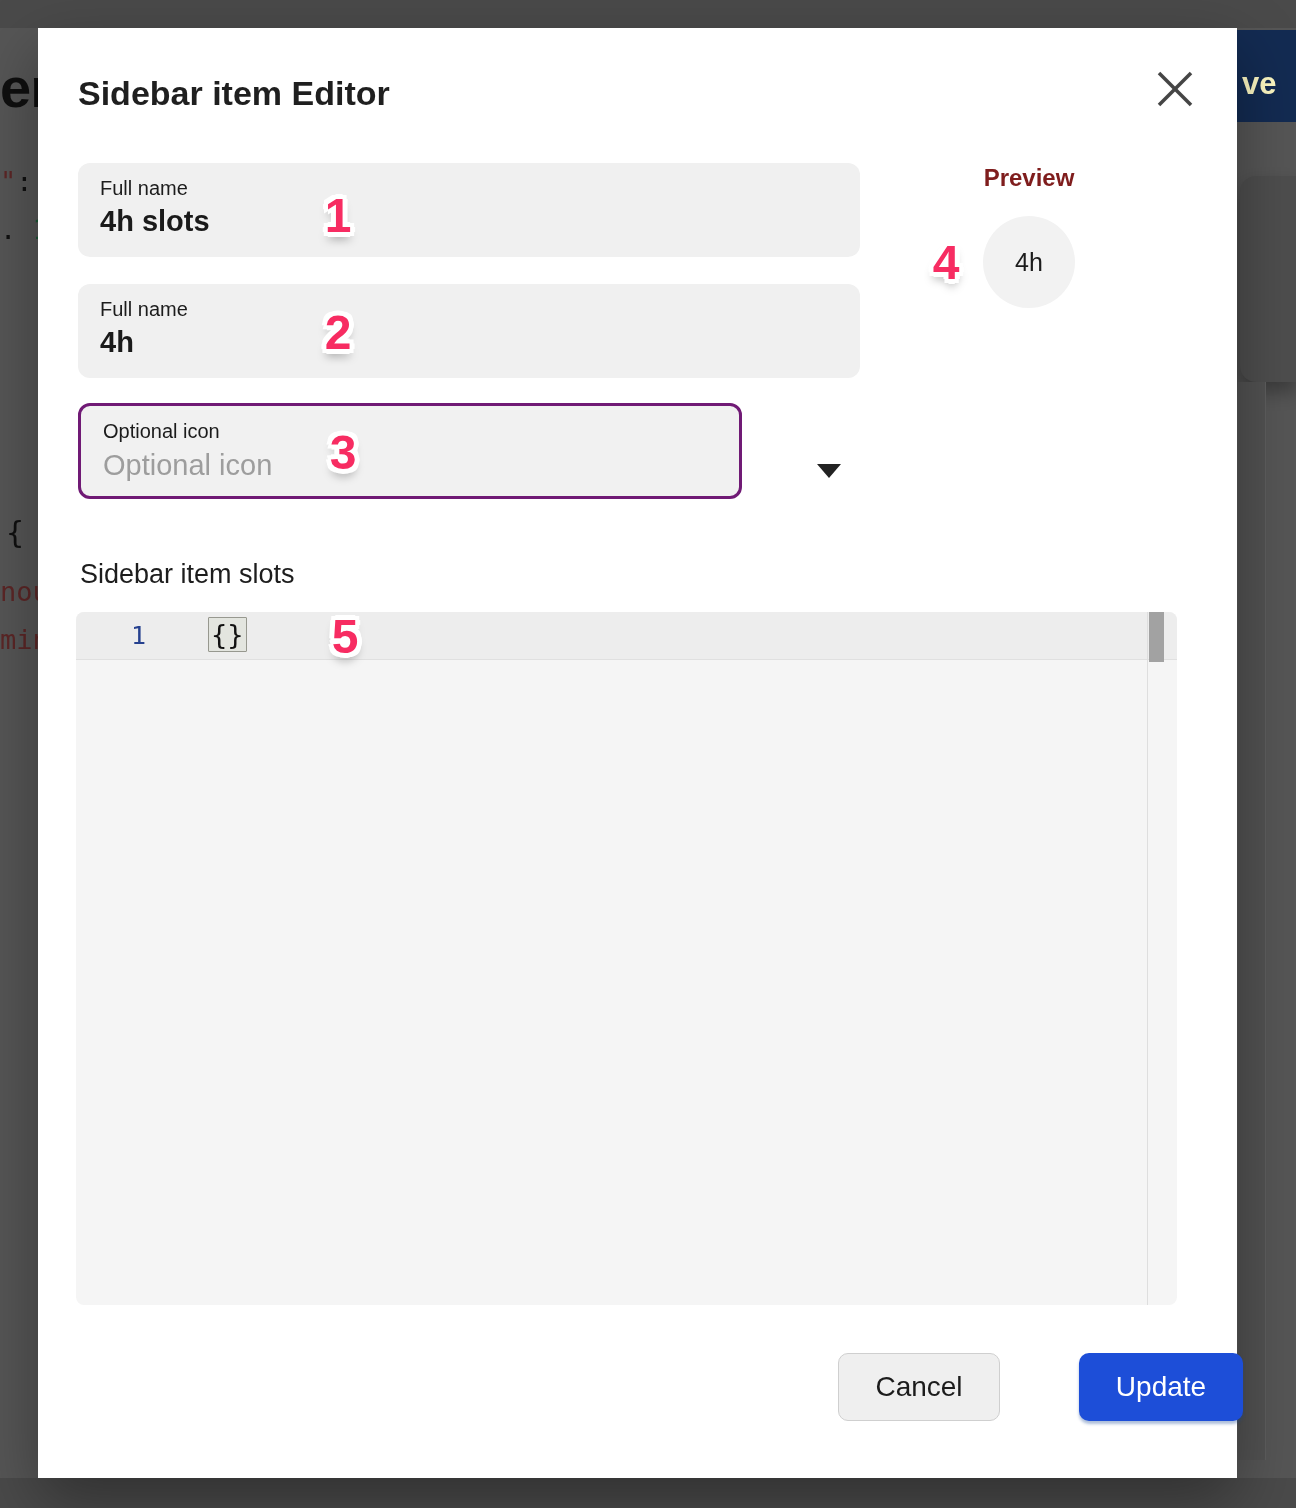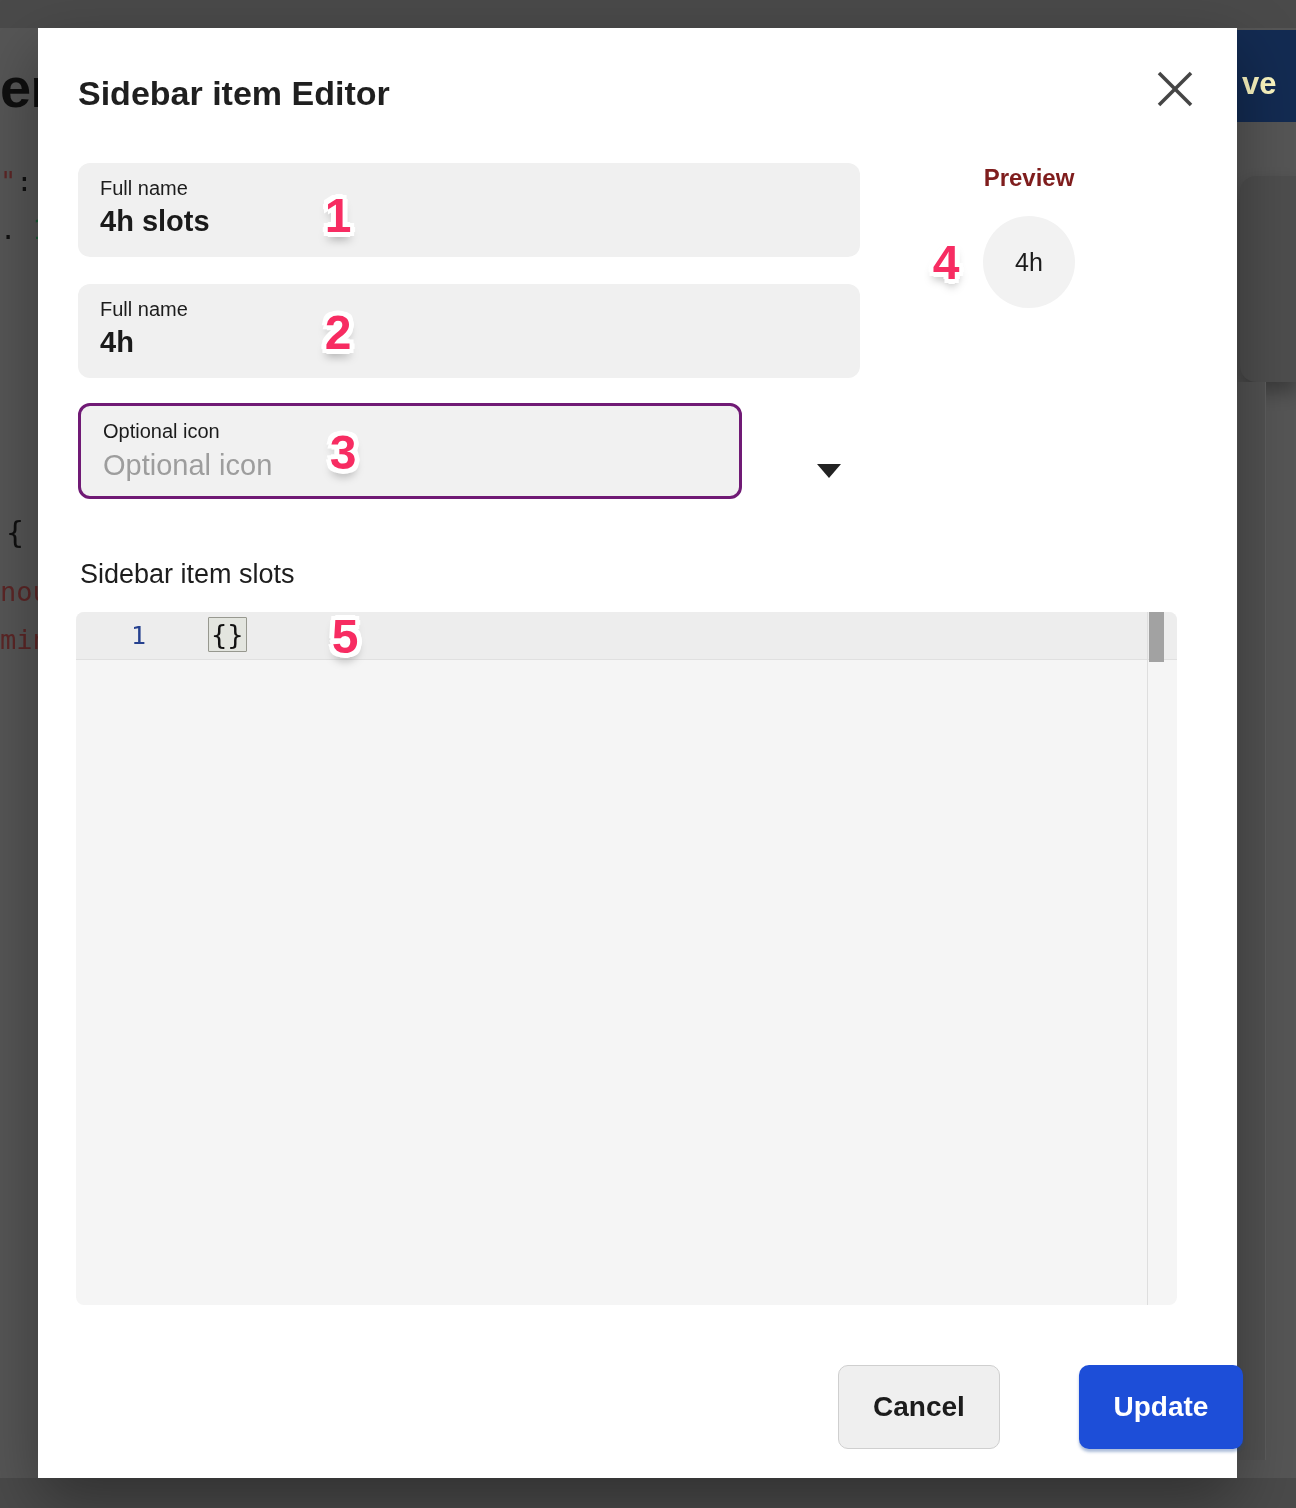--- a/index.html
+++ b/index.html
@@ -60,22 +60,22 @@
   .active-line { position:absolute; left:0; top:0; width:1101px; height:48px; background:#ededed;
                  border-bottom:1px solid #e0e0e0; }
   .gutter-num { position:absolute; left:0; top:10px; width:70px; text-align:right;
                 font-family:"DejaVu Sans Mono", monospace; font-size:25px; color:#26418f; line-height:1.1; }
   .code-line { position:absolute; left:132px; top:7px; font-family:"DejaVu Sans Mono", monospace;
                font-size:27px; color:#111; line-height:1.2; }
   .bracket-match { background:#e3e5df; border:1px solid #97988f; padding:1px 2px; border-radius:1px; }
   .sb-track-line { position:absolute; right:29px; top:0; bottom:0; width:1px; background:#dedede; }
   .sb-thumb { position:absolute; right:13px; top:0; width:15px; height:50px; background:#a2a2a2; cursor:grab; }
 
-  .btn { position:absolute; top:1325px; height:84px; border-radius:10px; font-family:"Liberation Sans", sans-serif;
-         font-size:28px; font-weight:700; cursor:pointer;margin-top:12px; }
+  .btn { position:absolute; top:1325px; height:68px; border-radius:10px; font-family:"Liberation Sans", sans-serif;
+         font-size:28px; font-weight:400; cursor:pointer; }
   .btn-cancel { left:800px; width:162px; background:#efefef; border:1.5px solid #cfcfcf; color:#1c1c1c; }
   .btn-update { left:1041px; width:164px; background:#1d4ed8; border:none; color:#ffffff;
                 box-shadow:0 3px 3px rgba(20,70,150,.35); }
 
   
   .marker { position:absolute; transform:translate(-50%,-50%); font-size:48px; font-weight:700; color:#f72c62;
             line-height:1; pointer-events:none;
             text-shadow:
               -4px -4px 0 #fff, 4px -4px 0 #fff, -4px 4px 0 #fff, 4px 4px 0 #fff,
               -5px 0 0 #fff, 5px 0 0 #fff, 0 -5px 0 #fff, 0 5px 0 #fff,

